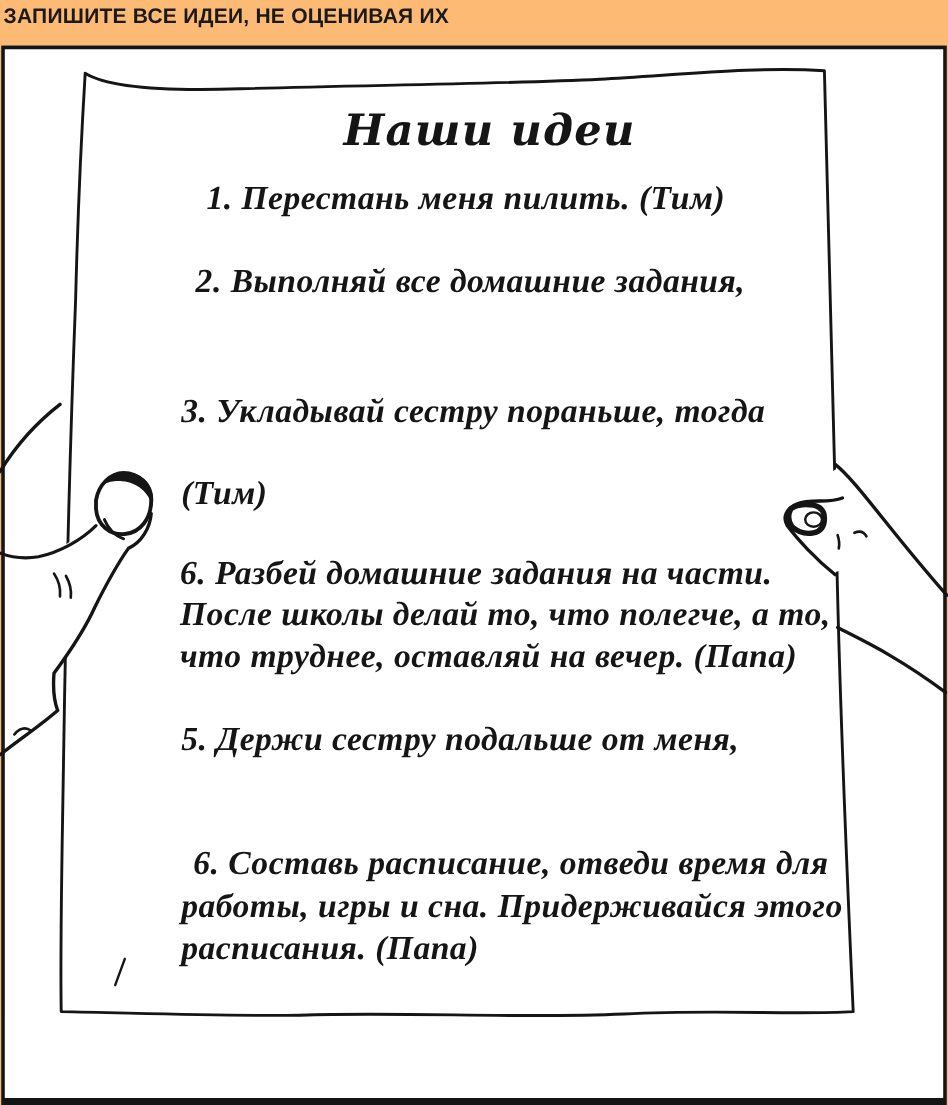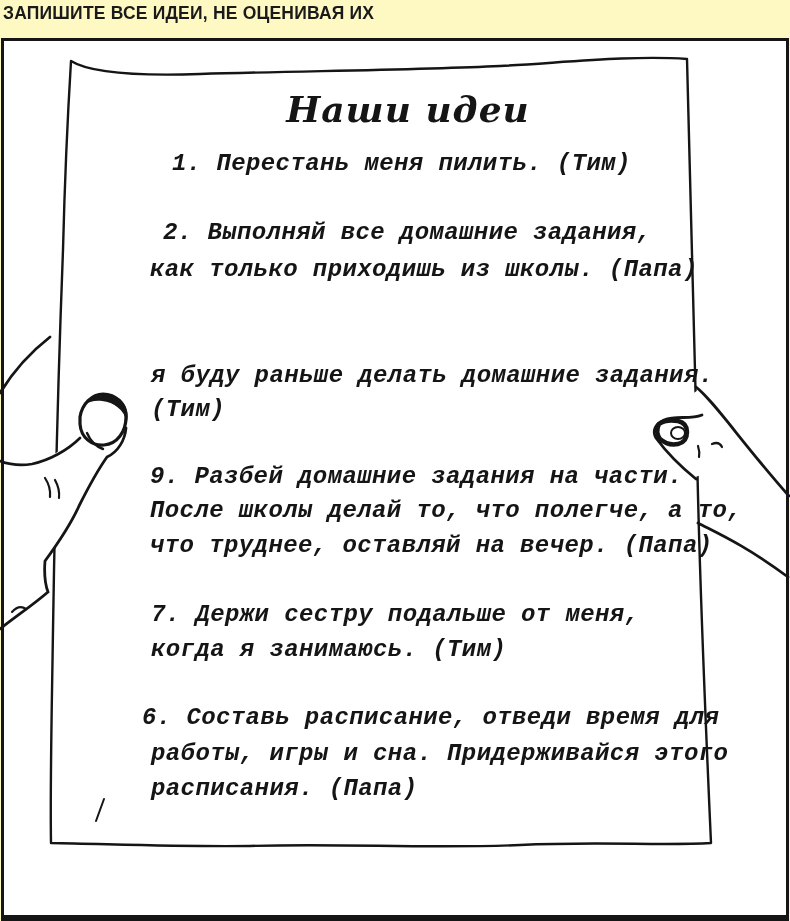--- a/index.html
+++ b/index.html
@@ -1,17 +1,17 @@
 <!DOCTYPE html>
 <html><head>
 <meta charset="utf-8">
 <style>
   html,body{margin:0;padding:0;background:#fff;}
   .stage{
-    position:relative;width:790px;height:921px;background:#fef9c3;overflow:hidden;
+    position:relative;width:790px;height:921px;background:#fdba74;overflow:hidden;
     font-family:"Liberation Sans","DejaVu Sans",sans-serif;color:#151515;
   }
   .page-header{
     position:absolute;left:3px;top:3px;
     font-size:17.5px;font-weight:700;letter-spacing:.2px;color:#1a1a1a;
     font-family:"Liberation Sans","DejaVu Sans",sans-serif;white-space:nowrap;
   }
   .frame{
     position:absolute;left:1px;top:38px;right:1px;bottom:0;
     border:3px solid #151515;border-bottom-width:6px;background:#fff;
@@ -20,22 +20,22 @@
   .art.under{z-index:1;}
   .art.over{z-index:3;}
   .script-layer{position:absolute;left:0;top:0;width:790px;height:921px;z-index:2;margin-left:20px;}
   .hand-title{
     position:absolute;left:238px;top:88px;width:300px;text-align:center;
     font-family:"DejaVu Serif","Liberation Serif",serif;font-style:italic;font-weight:700;
     font-size:36px;color:#151515;letter-spacing:1px;white-space:nowrap;
   }
   .hand-line{
     position:absolute;white-space:nowrap;
-    font-family:Liberation Mono, monospace;font-style:italic;font-weight:700;
-    font-size:24px;color:#151515;letter-spacing:.4px;
+    font-family:Liberation Serif, serif;font-style:italic;font-weight:700;
+    font-size:28px;color:#151515;letter-spacing:.4px;
   }
 </style>
 </head>
 <body>
 
 <div class="stage">
 
   <div class="page-header">ЗАПИШИТЕ ВСЕ ИДЕИ, НЕ ОЦЕНИВАЯ ИХ</div>
 
   <div class="frame"></div>
@@ -54,33 +54,31 @@
          C 55 500 58 380 63 250
          C 65 170 68 110 71 61 Z" fill="#ffffff" stroke="#151515" stroke-width="2.4" stroke-linejoin="round" stroke-linecap="round"></path>
   </svg>
 
   <div class="script-layer">
     <div class="hand-title">Наши идеи</div>
 
     <div class="hand-line" style="left:152px;top:150px">1. Перестань меня пилить. (Тим)</div>
 
     <div class="hand-line" style="left:143px;top:219px">2. Выполняй все домашние задания,</div>
-    <div class="hand-line" style="left:130px;top:256px">как только приходишь из школы. (Папа)</div>
 
-    <div class="hand-line" style="left:131px;top:362px">я буду раньше делать домашние задания.</div>
+    <div class="hand-line" style="left:131px;top:328px">3. Укладывай сестру пораньше, тогда</div>
     <div class="hand-line" style="left:131px;top:396px">(Тим)</div>
 
-    <div class="hand-line" style="left:130px;top:463px">9. Разбей домашние задания на части.</div>
+    <div class="hand-line" style="left:130px;top:463px">6. Разбей домашние задания на части.</div>
     <div class="hand-line" style="left:130px;top:532px">что труднее, оставляй на вечер. (Папа)</div>
     <div class="hand-line" style="left:130px;top:497px">После школы делай то, что полегче, а то,</div>
 
-    <div class="hand-line" style="left:131px;top:601px">7. Держи сестру подальше от меня,</div>
-    <div class="hand-line" style="left:131px;top:636px">когда я занимаюсь. (Тим)</div>
+    <div class="hand-line" style="left:131px;top:601px">5. Держи сестру подальше от меня,</div>
 
-    <div class="hand-line" style="left:122px;top:704px">6. Составь расписание, отведи время для</div>
+    <div class="hand-line" style="left:141px;top:704px">6. Составь расписание, отведи время для</div>
     <div class="hand-line" style="left:131px;top:740px">работы, игры и сна. Придерживайся этого</div>
     <div class="hand-line" style="left:131px;top:775px">расписания. (Папа)</div>
   </div>
 
   <svg class="art over" viewBox="0 0 790 921" aria-hidden="true">
 
     <g>
 
       <path d="M 84 398 L 120 400 L 128 425 L 110 455 L 88 490 L 60 540 L 46 562 L 47 588 L 20 612 L 6 600 L 10 466 L 45 460 L 70 444 Z" fill="#ffffff" stroke="none"></path>
 

